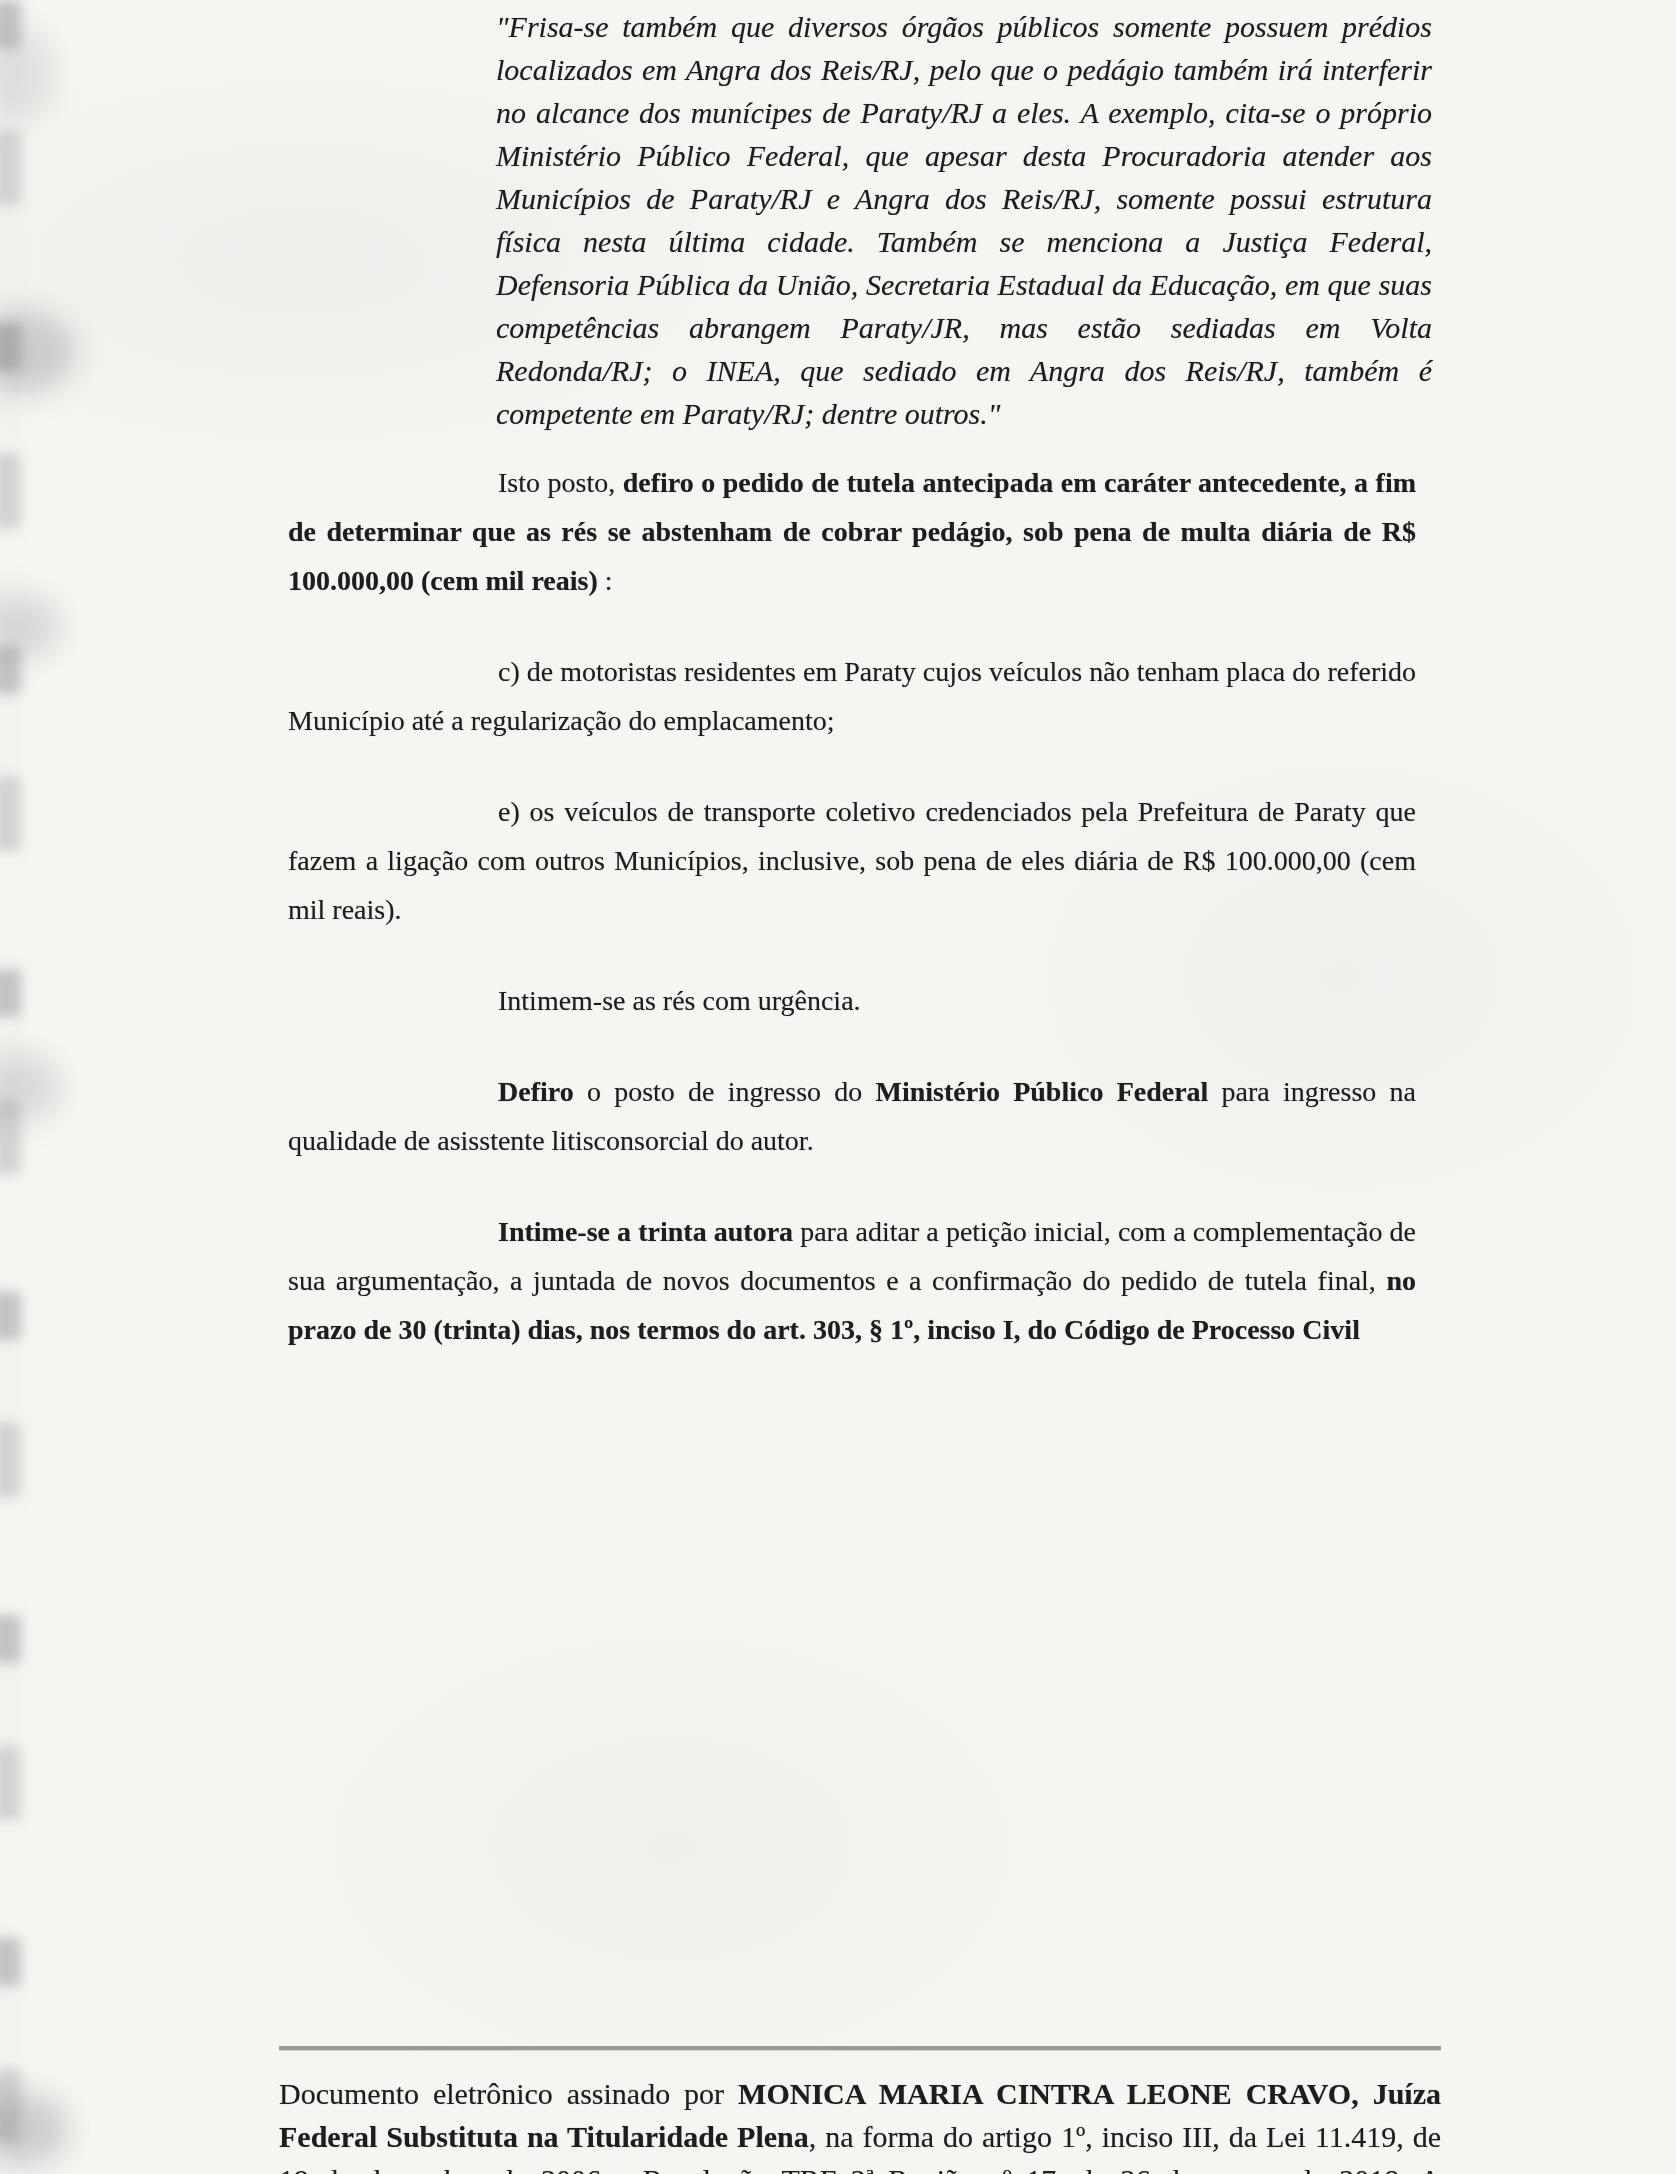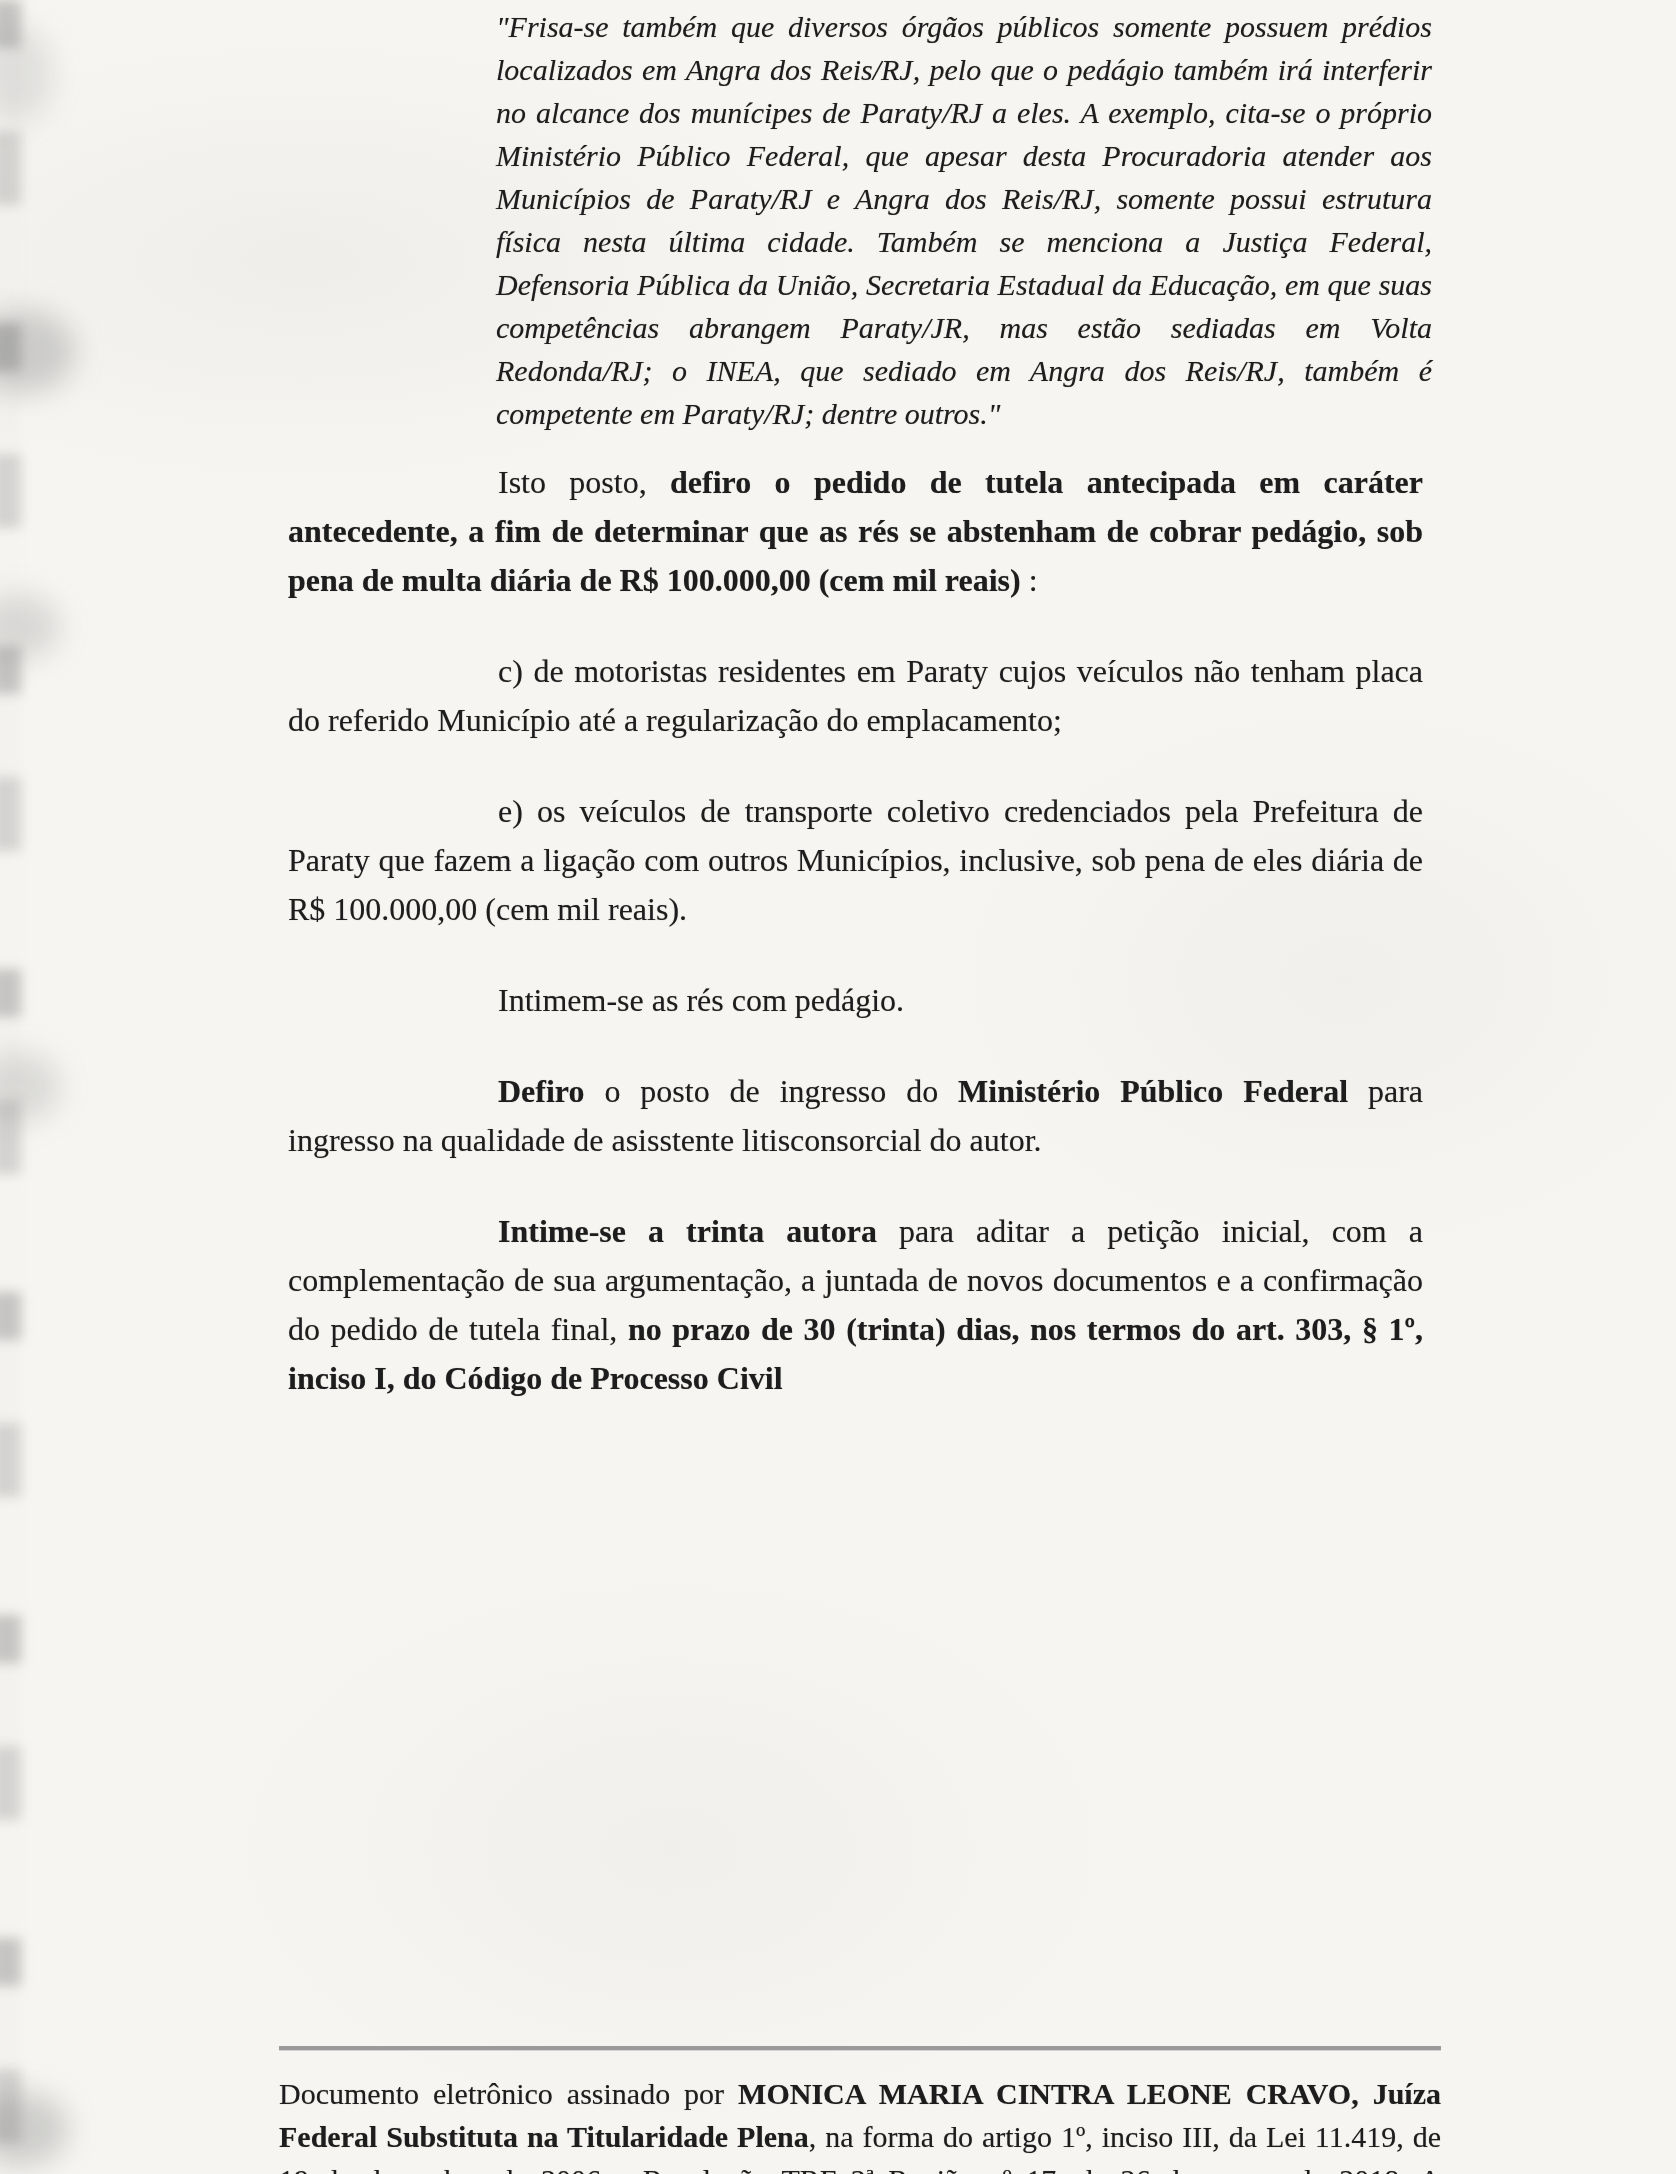--- a/index.html
+++ b/index.html
@@ -47,22 +47,22 @@
     text-shadow: 0 0 0.9px rgba(25,25,25,0.40);
   }
   .quote {
     margin: 5.2px 0 0 208px;
     font-style: italic;
     font-size: 30px;
     line-height: 43px;
     text-align: justify;
   }
   p.body {
-    margin: 42px 9px 0 0;
-    font-size: 32px;
+    margin: 42px 16px 0 0;
+    font-size: 28px;
     line-height: 49px;
     text-indent: 210px;
     text-align: justify;
   }
   p.ruling { margin-top: 23px; }
   .b { font-weight: bold; }
 
   .footer {
     position: absolute;
     left: 279px; right: 236px; top: 2046px;
@@ -96,21 +96,21 @@
 
   <div class="content">
 
     <p class="quote">"Frisa-se também que diversos órgãos públicos somente possuem prédios localizados em Angra dos Reis/RJ, pelo que o pedágio também irá interferir no alcance dos munícipes de Paraty/RJ a eles. A exemplo, cita-se o próprio Ministério Público Federal, que apesar desta Procuradoria atender aos Municípios de Paraty/RJ e Angra dos Reis/RJ, somente possui estrutura física nesta última cidade. Também se menciona a Justiça Federal, Defensoria Pública da União, Secretaria Estadual da Educação, em que suas competências abrangem Paraty/JR, mas estão sediadas em Volta Redonda/RJ; o INEA, que sediado em Angra dos Reis/RJ, também é competente em Paraty/RJ; dentre outros."</p>
 
     <p class="body ruling"><span>Isto posto, </span><span class="b">defiro o pedido de tutela antecipada em caráter antecedente, a fim de determinar que as rés se abstenham de cobrar pedágio, sob pena de multa diária de R$ 100.000,00 (cem mil reais)</span><span> :</span></p>
 
     <p class="body">c) de motoristas residentes em Paraty cujos veículos não tenham placa do referido Município até a regularização do emplacamento;</p>
     <p class="body">e) os veículos de transporte coletivo credenciados pela Prefeitura de Paraty que fazem a ligação com outros Municípios, inclusive, sob pena de eles diária de R$ 100.000,00 (cem mil reais).</p>
 
-    <p class="body">Intimem-se as rés com pedágio.</p>
+    <p class="body">Intimem-se as rés com urgência.</p>
 
     <p class="body"><span class="b">Defiro</span><span> o posto de ingresso do </span><span class="b">Ministério Público Federal</span><span> para ingresso na qualidade de asisstente litisconsorcial do autor.</span></p>
 
     <p class="body"><span class="b">Intime-se a trinta autora</span><span> para aditar a petição inicial, com a complementação de sua argumentação, a juntada de novos documentos e a confirmação do pedido de tutela final, </span><span class="b">no prazo de 30 (trinta) dias, nos termos do art. 303, § 1º, inciso I, do Código de Processo Civil</span></p>
 
 
   </div>
 
   <div class="footer">
     <div class="rule"></div>

